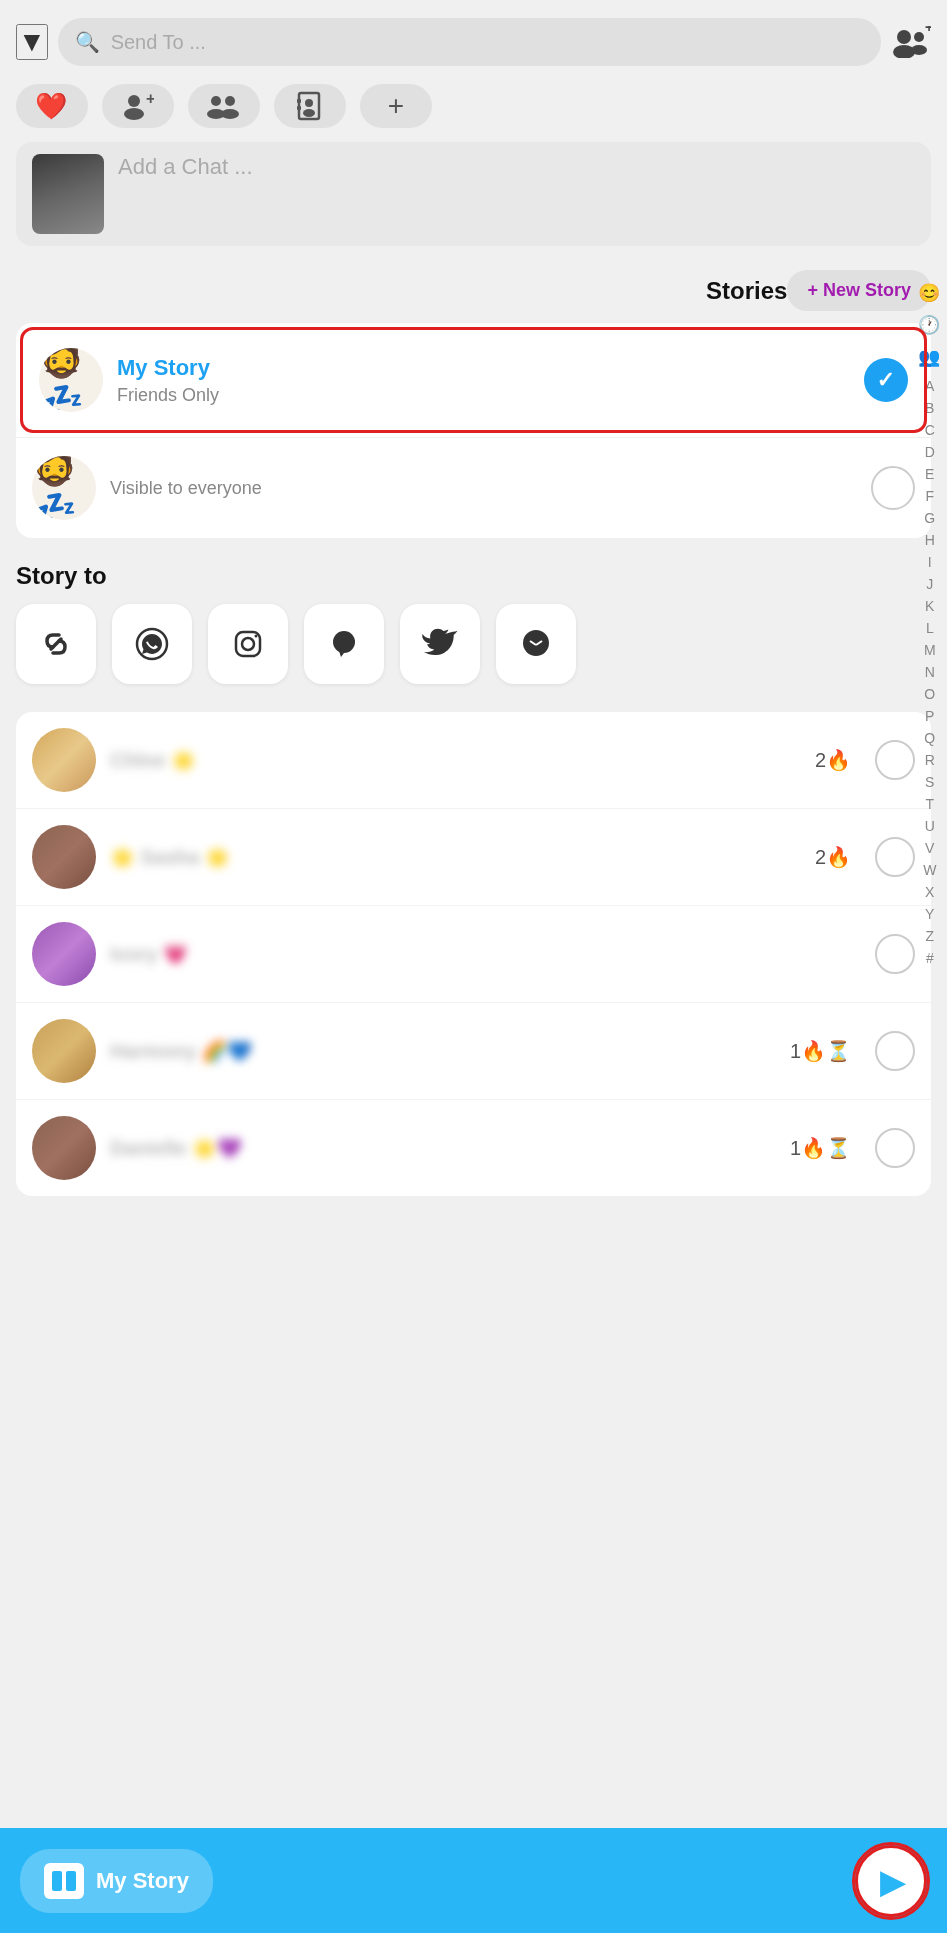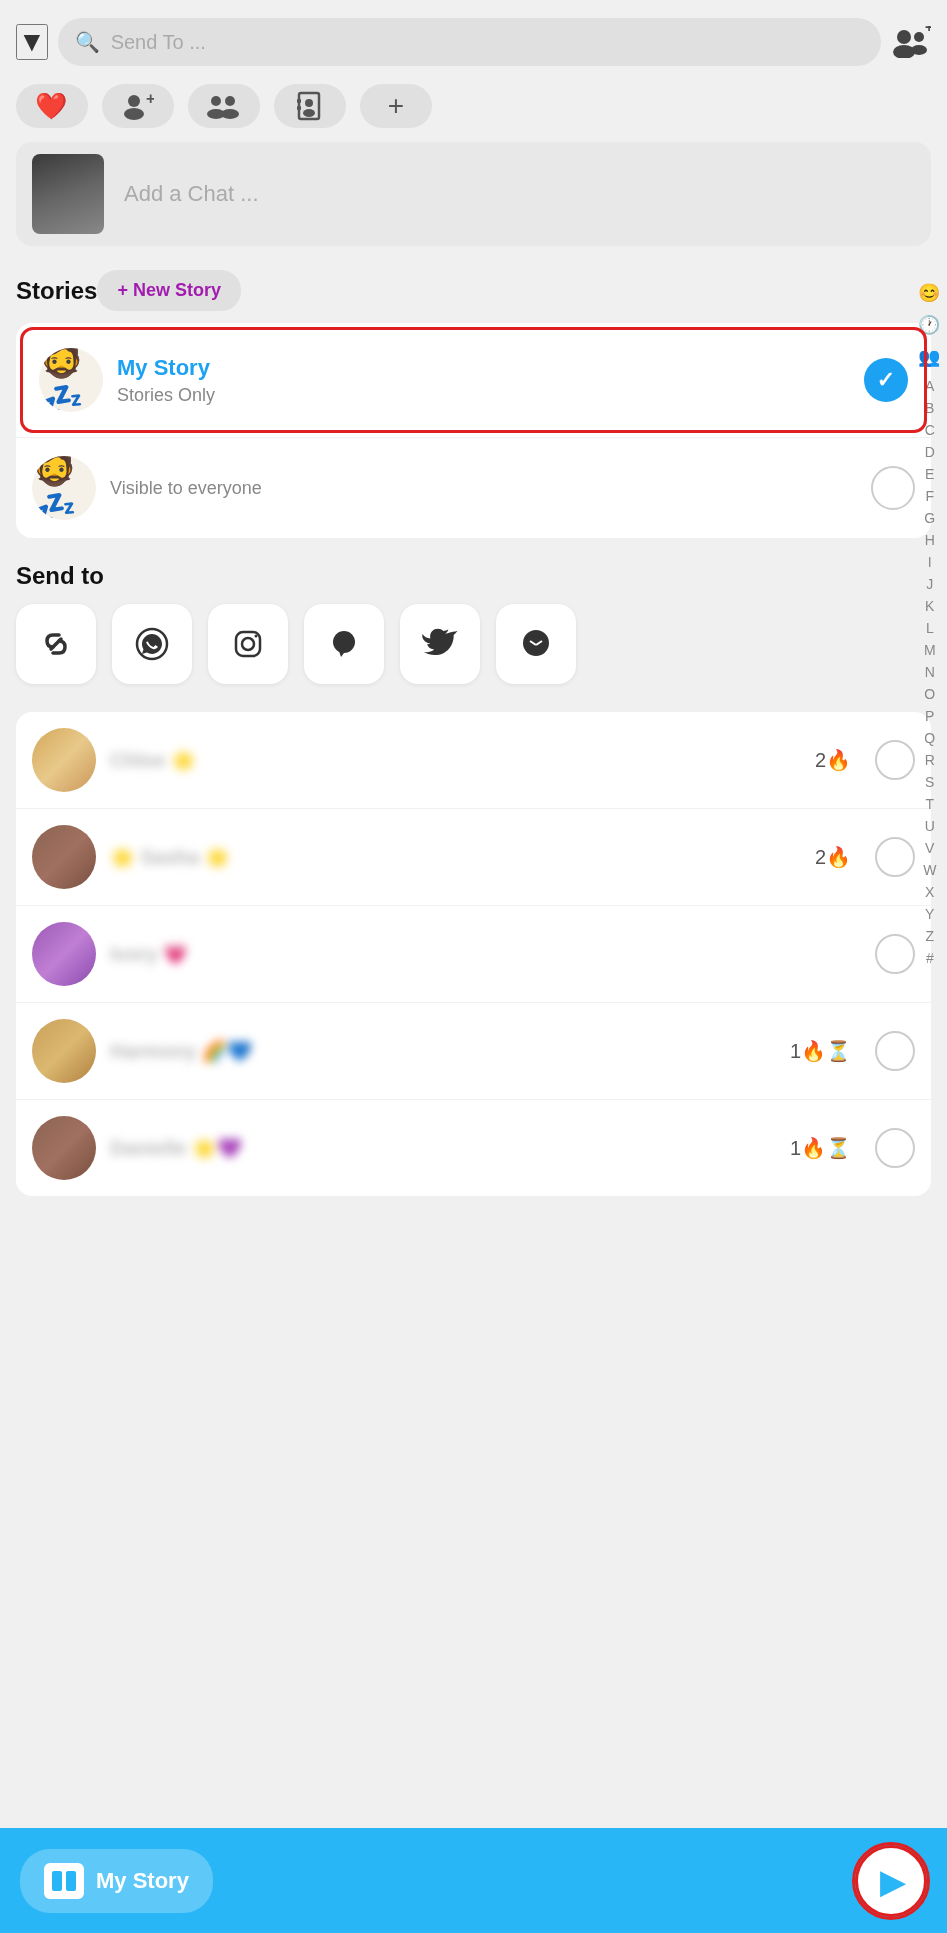--- a/index.html
+++ b/index.html
@@ -79,23 +79,23 @@
       color: #e0384d;
       font-size: 26px;
     }
 
     
     .add-chat-section {
       margin: 0 16px 16px 16px;
       background: #e8e8e8;
       border-radius: 16px;
       display: flex;
-      align-items: center;
+      align-items: flex-start;
       padding: 12px 16px;
-      gap: 20px;
+      gap: 14px;
       min-height: 100px;
     }
     .chat-thumbnail {
       width: 72px;
       height: 80px;
       background: #555;
       border-radius: 8px;
       overflow: hidden;
       flex-shrink: 0;
     }
@@ -127,21 +127,21 @@
     }
     .alpha-item.icon {
       font-size: 18px;
       margin-bottom: 4px;
     }
 
     
     .section-header {
       display: flex;
       align-items: center;
-      justify-content: flex-start;
+      justify-content: flex-end;
       padding: 8px 16px 12px 16px;
     }
     .section-title {
       font-size: 24px;
       font-weight: 700;
       color: #111;
     }
     .new-story-btn {
       background: #e0e0e0;
       border: none;
@@ -479,40 +479,40 @@
 </div>
 
 <div class="stories-card">
 
   <div class="story-item highlighted">
     <div class="story-avatar">
       <div class="avatar-memoji">🧔💤</div>
     </div>
     <div class="story-info">
       <div class="story-name">My Story</div>
-      <div class="story-sub">Stories Only</div>
+      <div class="story-sub">Friends Only</div>
     </div>
     <div class="story-check">
       <span class="checkmark">✓</span>
     </div>
   </div>
 
   <div class="story-item">
     <div class="story-avatar">
       <div class="avatar-memoji">🧔💤</div>
     </div>
     <div class="story-info">
       <div class="story-sub">Visible to everyone</div>
     </div>
     <div class="story-radio"></div>
   </div>
 </div>
 
 <div class="share-section">
-  <div class="share-title">Send to</div>
+  <div class="share-title">Story to</div>
   <div class="share-icons-row">
 
     <button class="share-icon-btn">
       <svg width="38" height="38" viewBox="0 0 38 38">
         <path d="M16 22 Q10 22 10 16 Q10 10 16 10 L22 10" stroke="#333" stroke-width="3.5" fill="none" stroke-linecap="round"></path>
         <path d="M22 16 Q28 16 28 22 Q28 28 22 28 L16 28" stroke="#333" stroke-width="3.5" fill="none" stroke-linecap="round"></path>
         <line x1="14" y1="24" x2="24" y2="14" stroke="#333" stroke-width="3.5" stroke-linecap="round"></line>
       </svg>
     </button>
 

